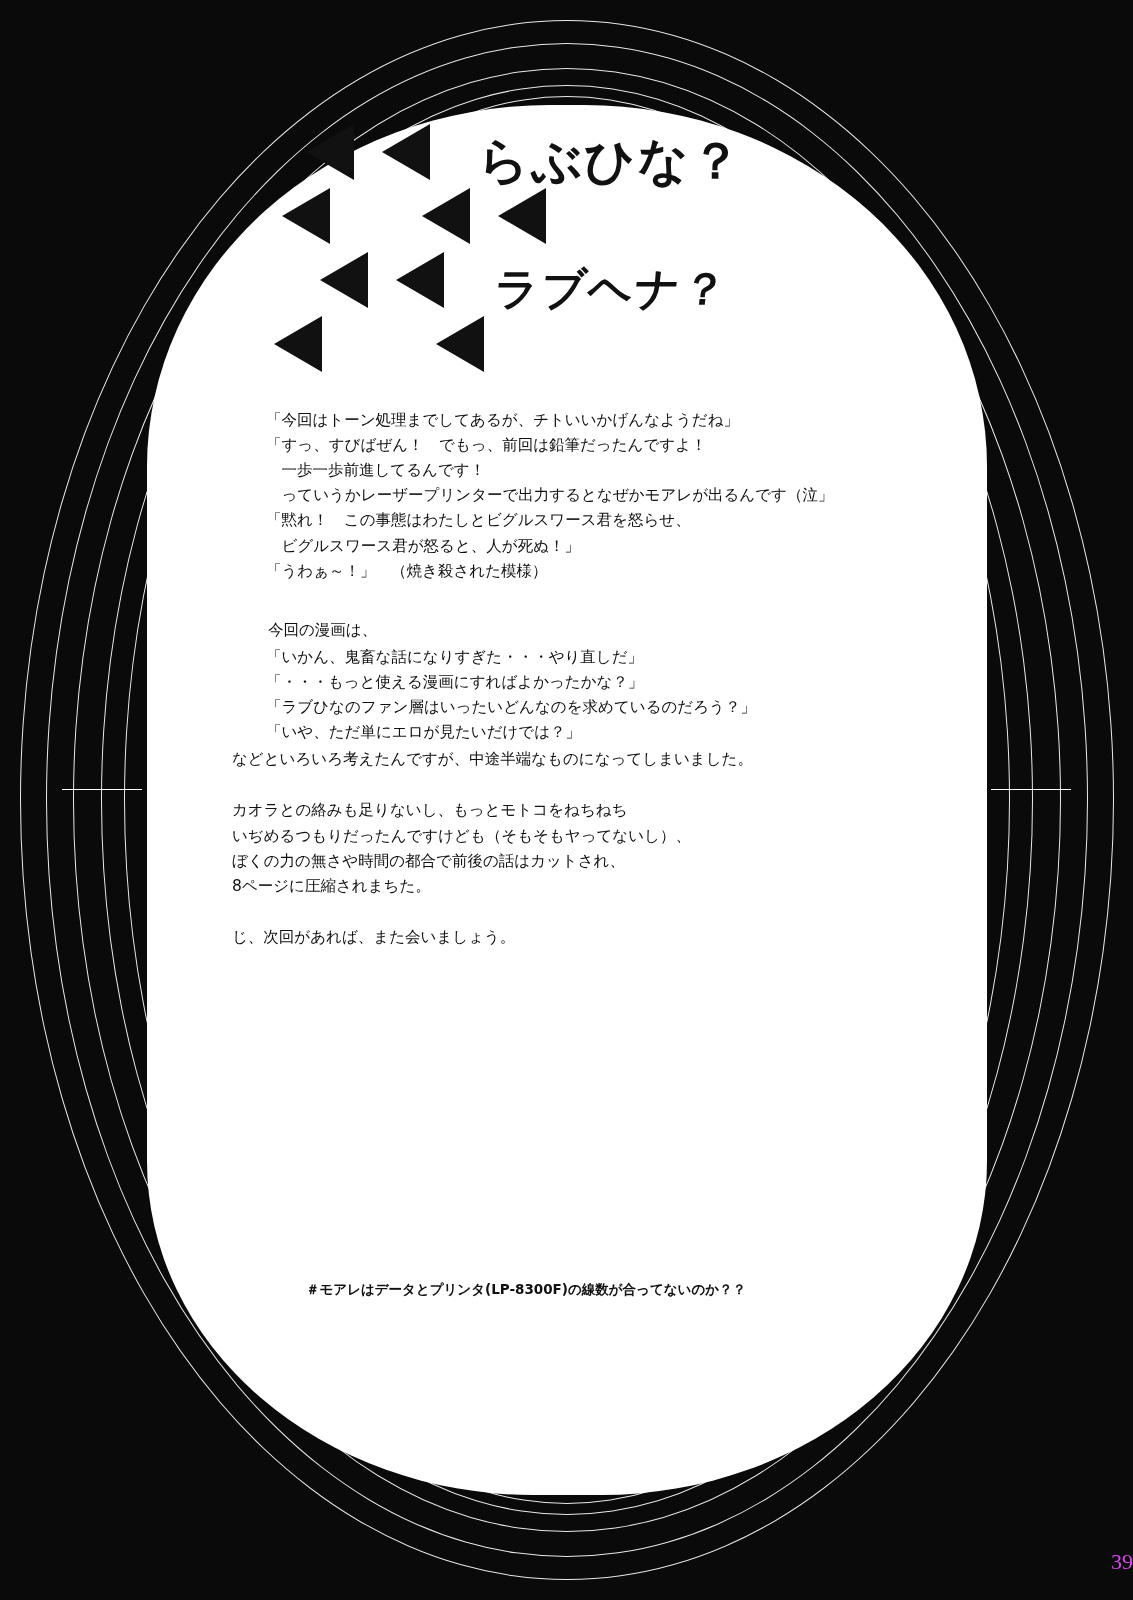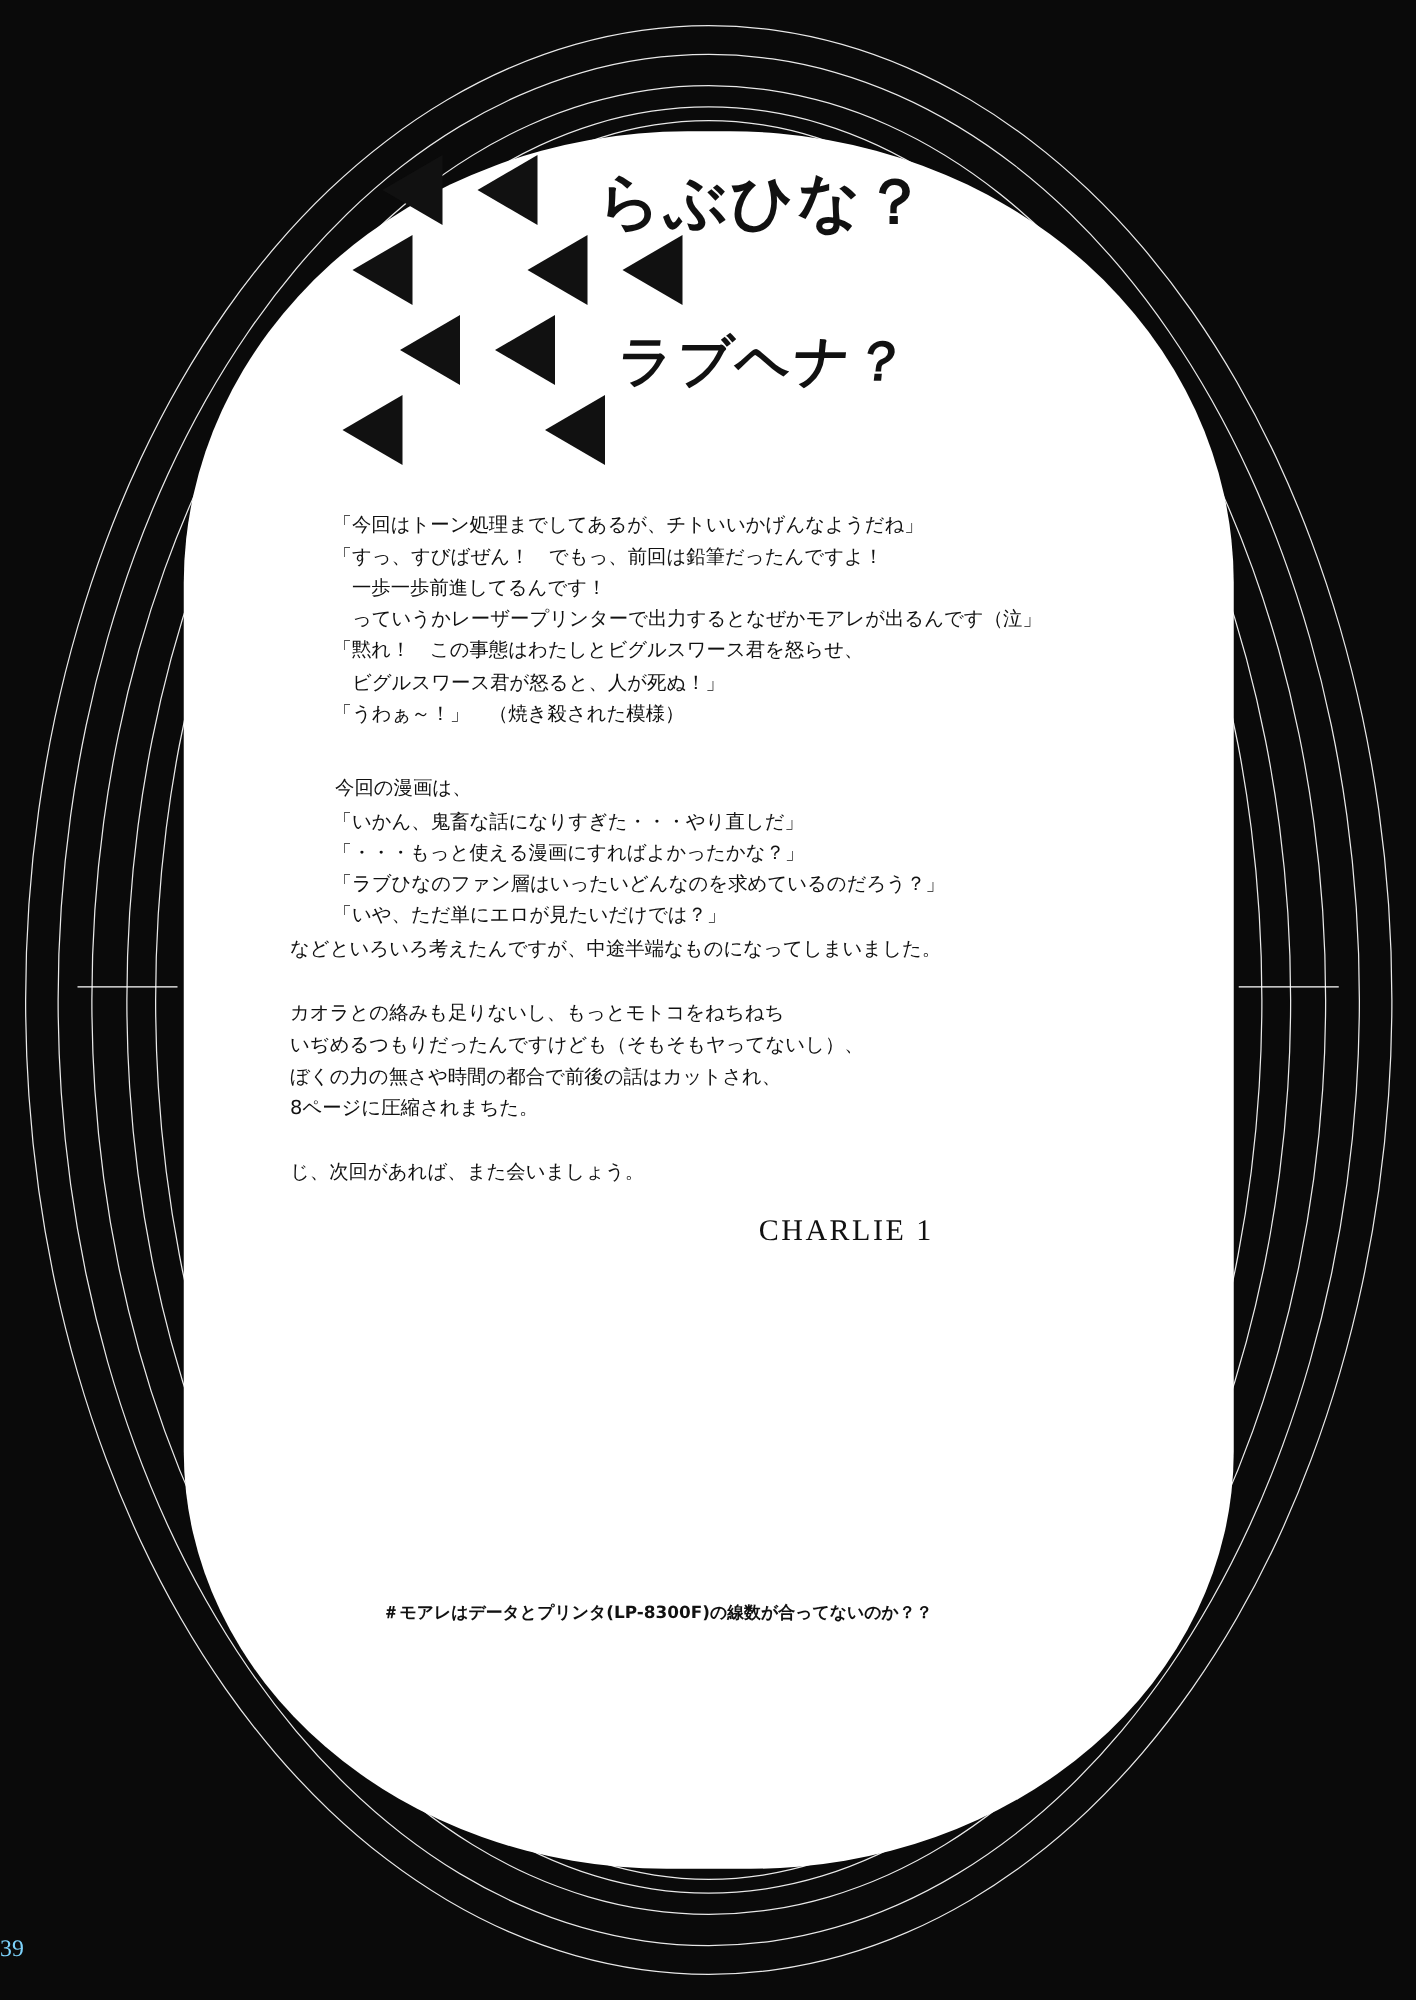--- a/index.html
+++ b/index.html
@@ -129,24 +129,24 @@
     font-family: "DejaVu Sans", sans-serif;
     font-size: 13.5px;
     font-weight: bold;
   }
 
   .page-number {
     position: absolute;
     left: 0;
     right: 0;
     top: 1549px;
-    text-align: left;
-    color: #7dd3fc;
+    text-align: right;
+    color: #d946ef;
     font-family: "Liberation Serif", serif;
-    font-size: 19px;
+    font-size: 22px;
   }
 </style>
 </head>
 <body>
 
 <div class="page-bg"></div>
 
 <div class="ring ring-line" style="width:1092px;height:1558px;"></div>
 <div class="ring ring-line" style="width:1040px;height:1512px;"></div>
 <div class="ring ring-line" style="width:986px;height:1462px;"></div>
@@ -192,18 +192,17 @@
   <p class="para gap-md">などといろいろ考えたんですが、中途半端なものになってしまいました。</p>
 
   <p class="para gap-md">カオラとの絡みも足りないし、もっとモトコをねちねち
 いぢめるつもりだったんですけども（そもそもヤってないし）、
 ぼくの力の無さや時間の都合で前後の話はカットされ、
 8ページに圧縮されまちた。</p>
 
 
   <p class="para" style="margin-bottom:0;">じ、次回があれば、また会いましょう。</p>
 
-  <p class="signature">CHARLIE 1</p>
 </div>
 
 <div class="footnote">＃モアレはデータとプリンタ(LP-8300F)の線数が合ってないのか？？</div>
 
 <div class="page-number">39</div>
 
 </body></html>

